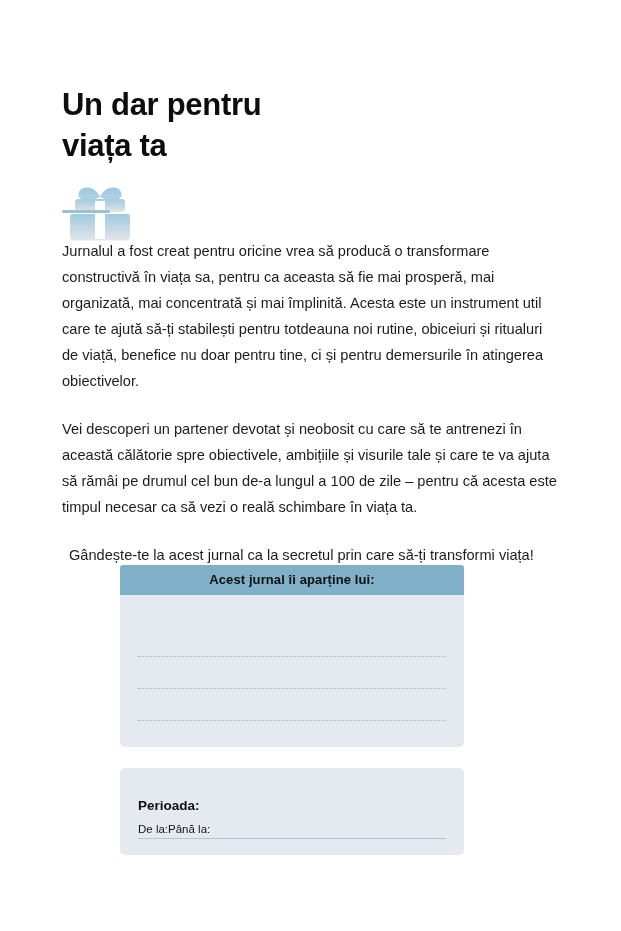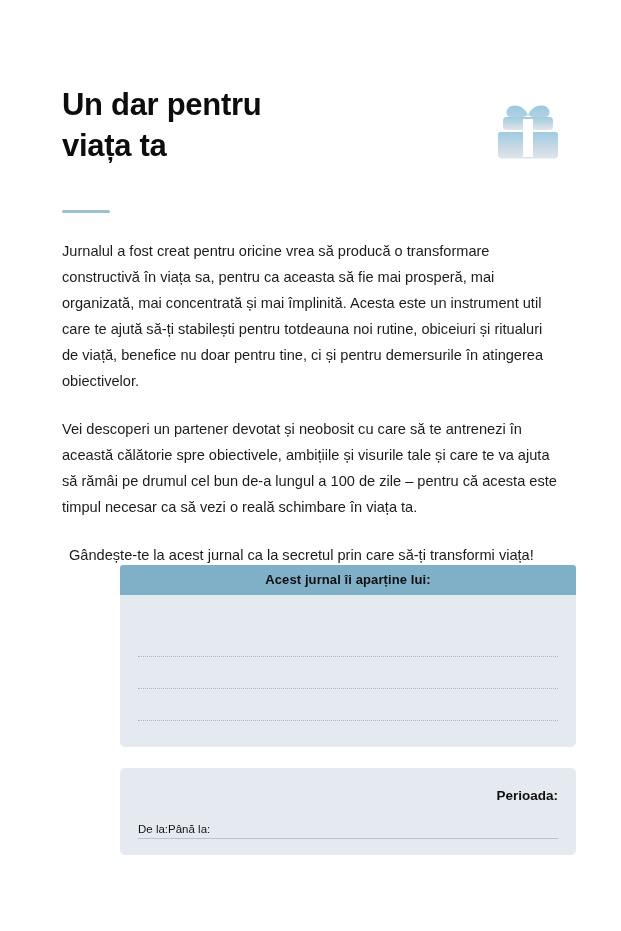--- a/index.html
+++ b/index.html
@@ -23,20 +23,21 @@
 
   
   .header {
     position: absolute;
     left: 62px;
     top: 84px;
     right: 55px;
     display: flex;
     align-items: flex-start;
     justify-content: space-between;
+    flex-direction: column;
   }
   .title {
     font-size: 31px;
     line-height: 41px;
     font-weight: bold;
     color: #0d0d0d;
     letter-spacing: -0.3px;
     max-width: 330px;
     margin: 0;
     white-space: pre-line;
@@ -72,21 +73,21 @@
     margin: 0 0 22px 0;
   }
   .para:last-child { margin-bottom: 0; margin-left: 7px; }
   .para b { font-weight: normal; }
 
   
   .form-block {
     position: absolute;
     left: 120px;
     top: 565px;
-    width: 456px;
+    width: 344px;
   }
   .form-header {
     background: #7fb0c8;
     color: #0f0f0f;
     font-size: 13px;
     font-weight: bold;
     text-align: center;
     padding: 7px 0 8px 0;
     border-radius: 3px 3px 0 0;
     letter-spacing: 0.1px;
@@ -112,25 +113,25 @@
   .period-panel {
     background: #e5eaf0;
     border-radius: 5px;
     margin-top: 8px;
     height: 87px;
     padding: 0 18px;
     box-sizing: border-box;
     position: relative;
   }
   .period-title {
-    text-align: right;
+    text-align: left;
     font-size: 13.5px;
     font-weight: bold;
     color: #0f0f0f;
-    padding-top: 20px;
+    padding-top: 30px;
     margin-top: 21px;
   }
   .period-fields {
     position: absolute;
     left: 18px;
     right: 18px;
     bottom: 16px;
     display: flex;
     border-bottom: 1px solid #b9c3cf;
     padding-bottom: 3px;

